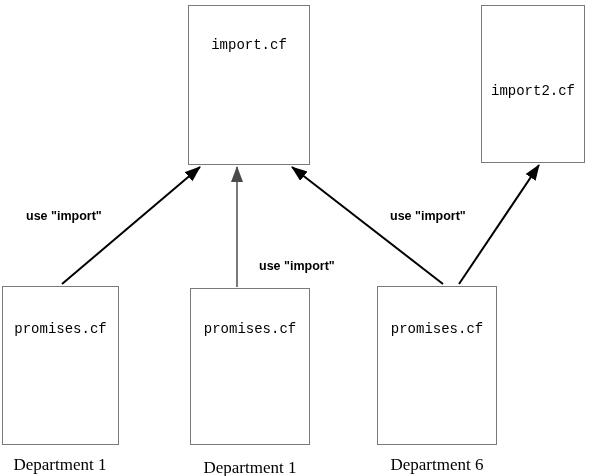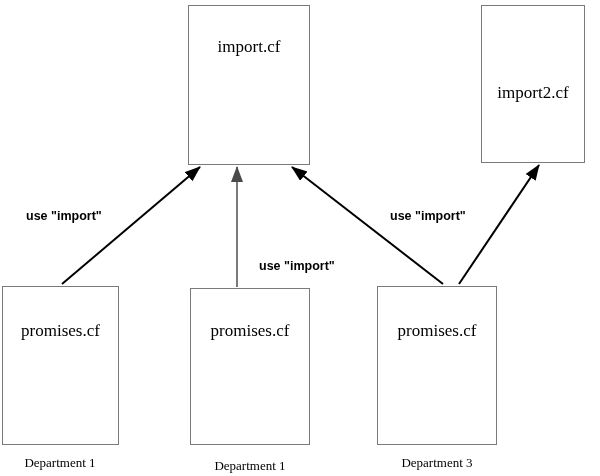--- a/index.html
+++ b/index.html
@@ -19,30 +19,30 @@
     position: absolute;
     box-sizing: border-box;
     border: 1px solid #7a7a7a;
     background: #ffffff;
   }
   .node-label {
     position: absolute;
     left: 0;
     right: 0;
     text-align: center;
-    font-family: Liberation Serif, serif;
-    font-size: 17px;
+    font-family: Liberation Mono, monospace;
+    font-size: 14px;
     color: #000000;
     white-space: nowrap;
   }
   .dept-label {
     position: absolute;
     text-align: center;
     font-family: "Liberation Serif", serif;
-    font-size: 13px;
+    font-size: 17px;
     color: #000000;
     white-space: nowrap;
   }
   .edge-label {
     position: absolute;
     font-family: "Liberation Sans", sans-serif;
     font-size: 12.5px;
     font-weight: bold;
     color: #000000;
     white-space: nowrap;
@@ -93,19 +93,19 @@
   <div class="node-box" style="left: 190px; top: 288px; width: 120px; height: 157px;">
     <div class="node-label" style="top: 32px;">promises.cf</div>
   </div>
 
   <div class="node-box" style="left: 377px; top: 286px; width: 120px; height: 159px;">
     <div class="node-label" style="top: 34px;">promises.cf</div>
   </div>
 
   <div class="dept-label" style="left: 0px; top: 455px; width: 120px;">Department 1</div>
   <div class="dept-label" style="left: 190px; top: 458px; width: 120px;">Department 1</div>
-  <div class="dept-label" style="left: 377px; top: 455px; width: 120px;">Department 3</div>
+  <div class="dept-label" style="left: 377px; top: 455px; width: 120px;">Department 6</div>
 
   <div class="edge-label" style="left: 26px; top: 209px;">use "import"</div>
   <div class="edge-label" style="left: 259px; top: 259px;">use "import"</div>
   <div class="edge-label" style="left: 390px; top: 209px;">use "import"</div>
 
 </div>
 
 </body></html>

